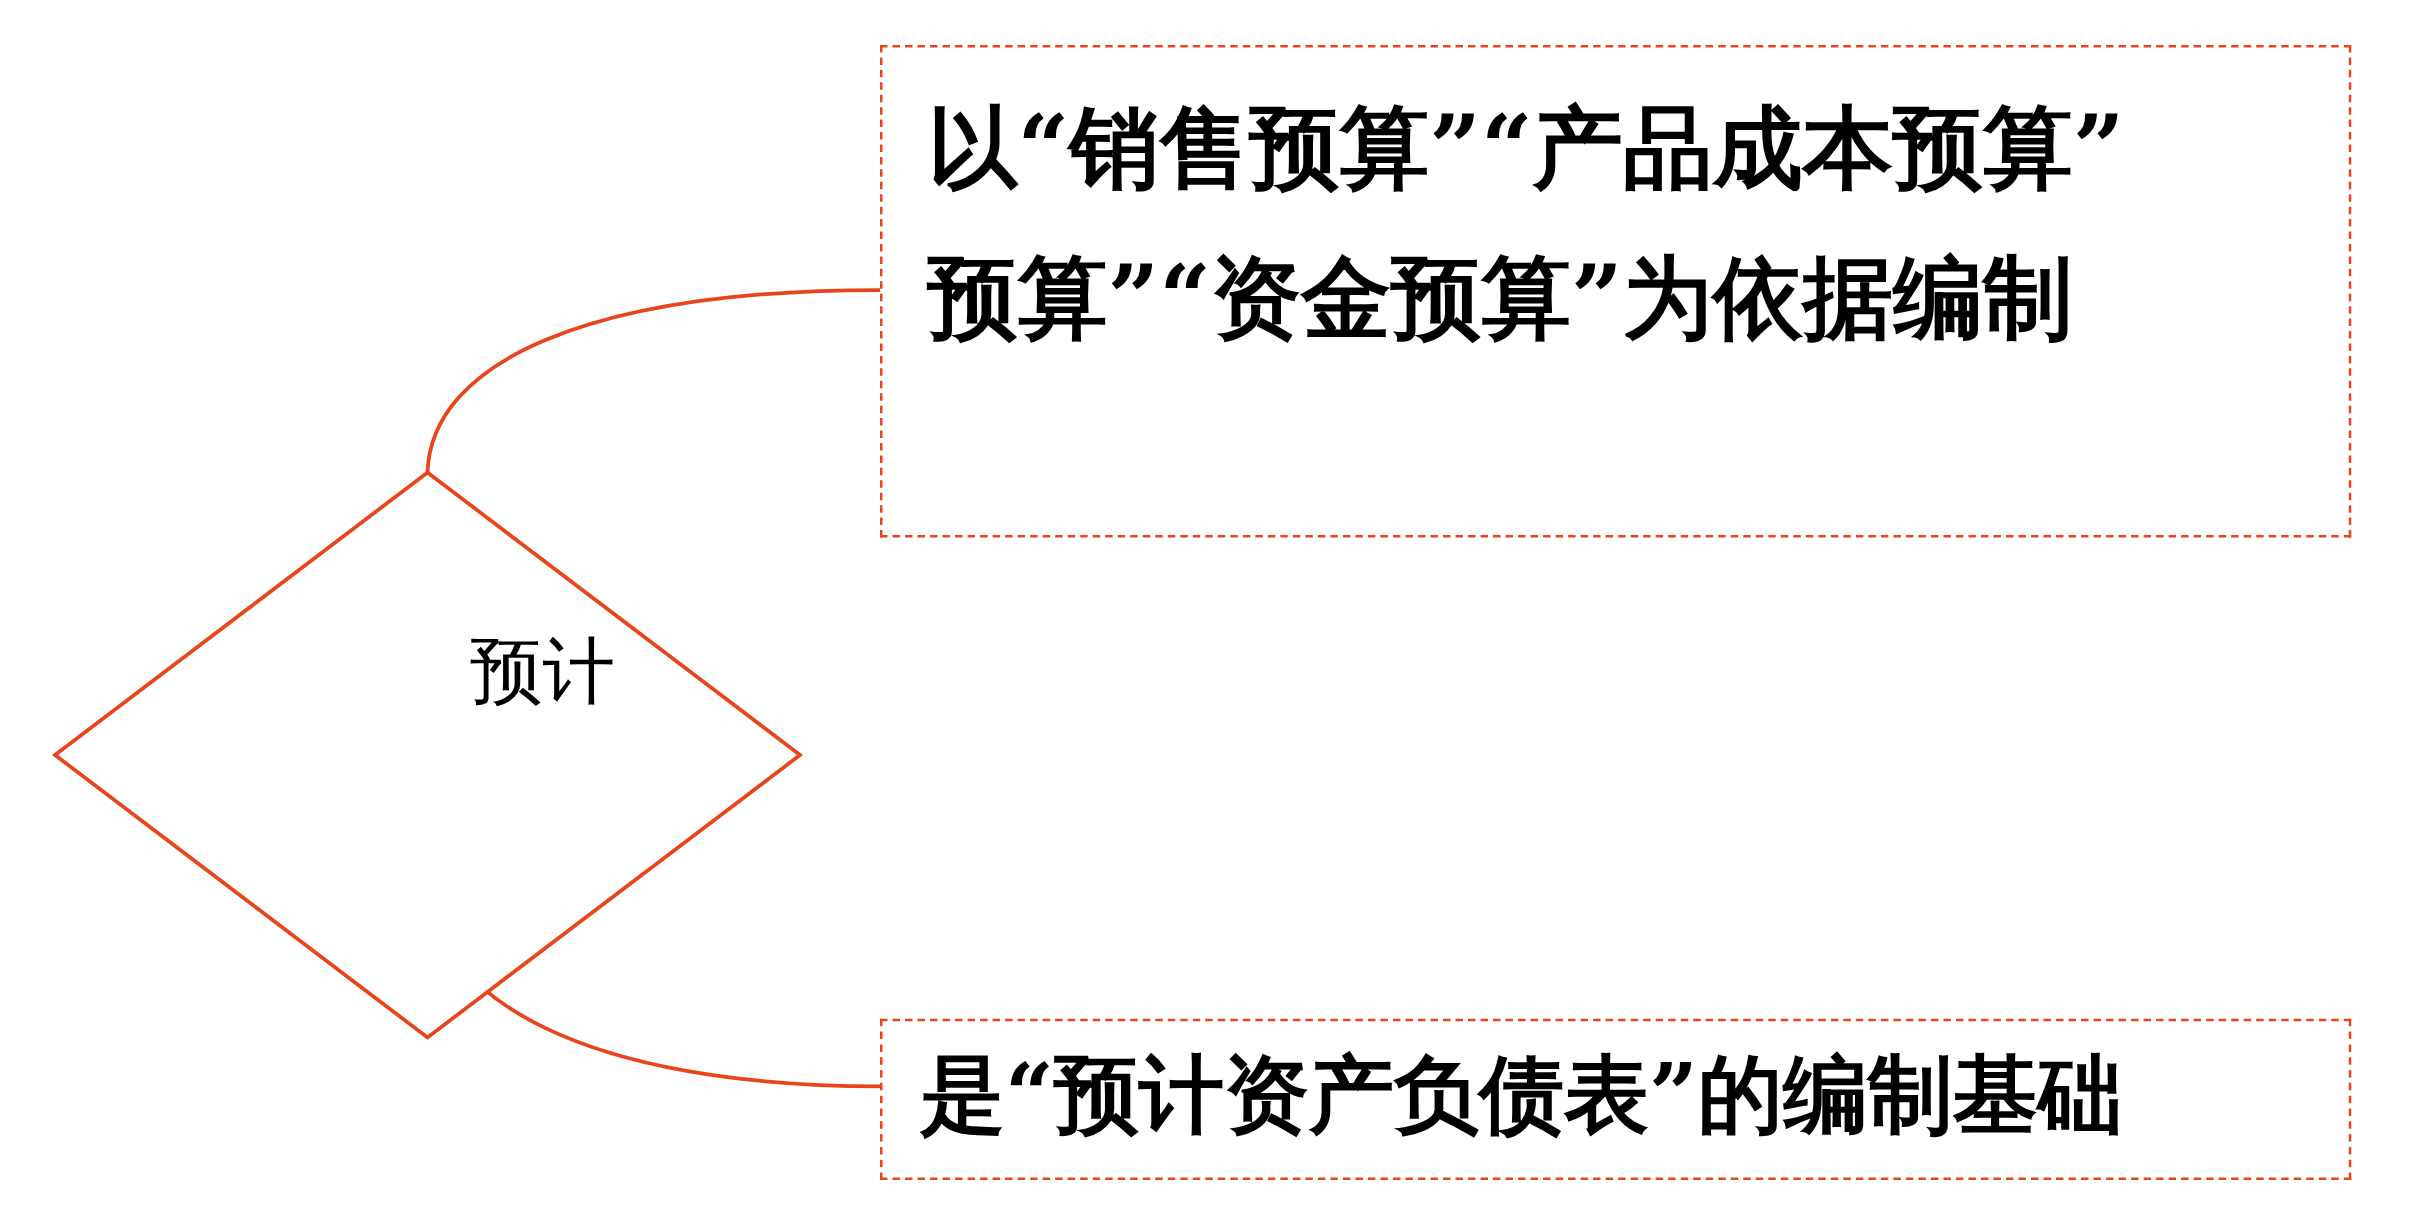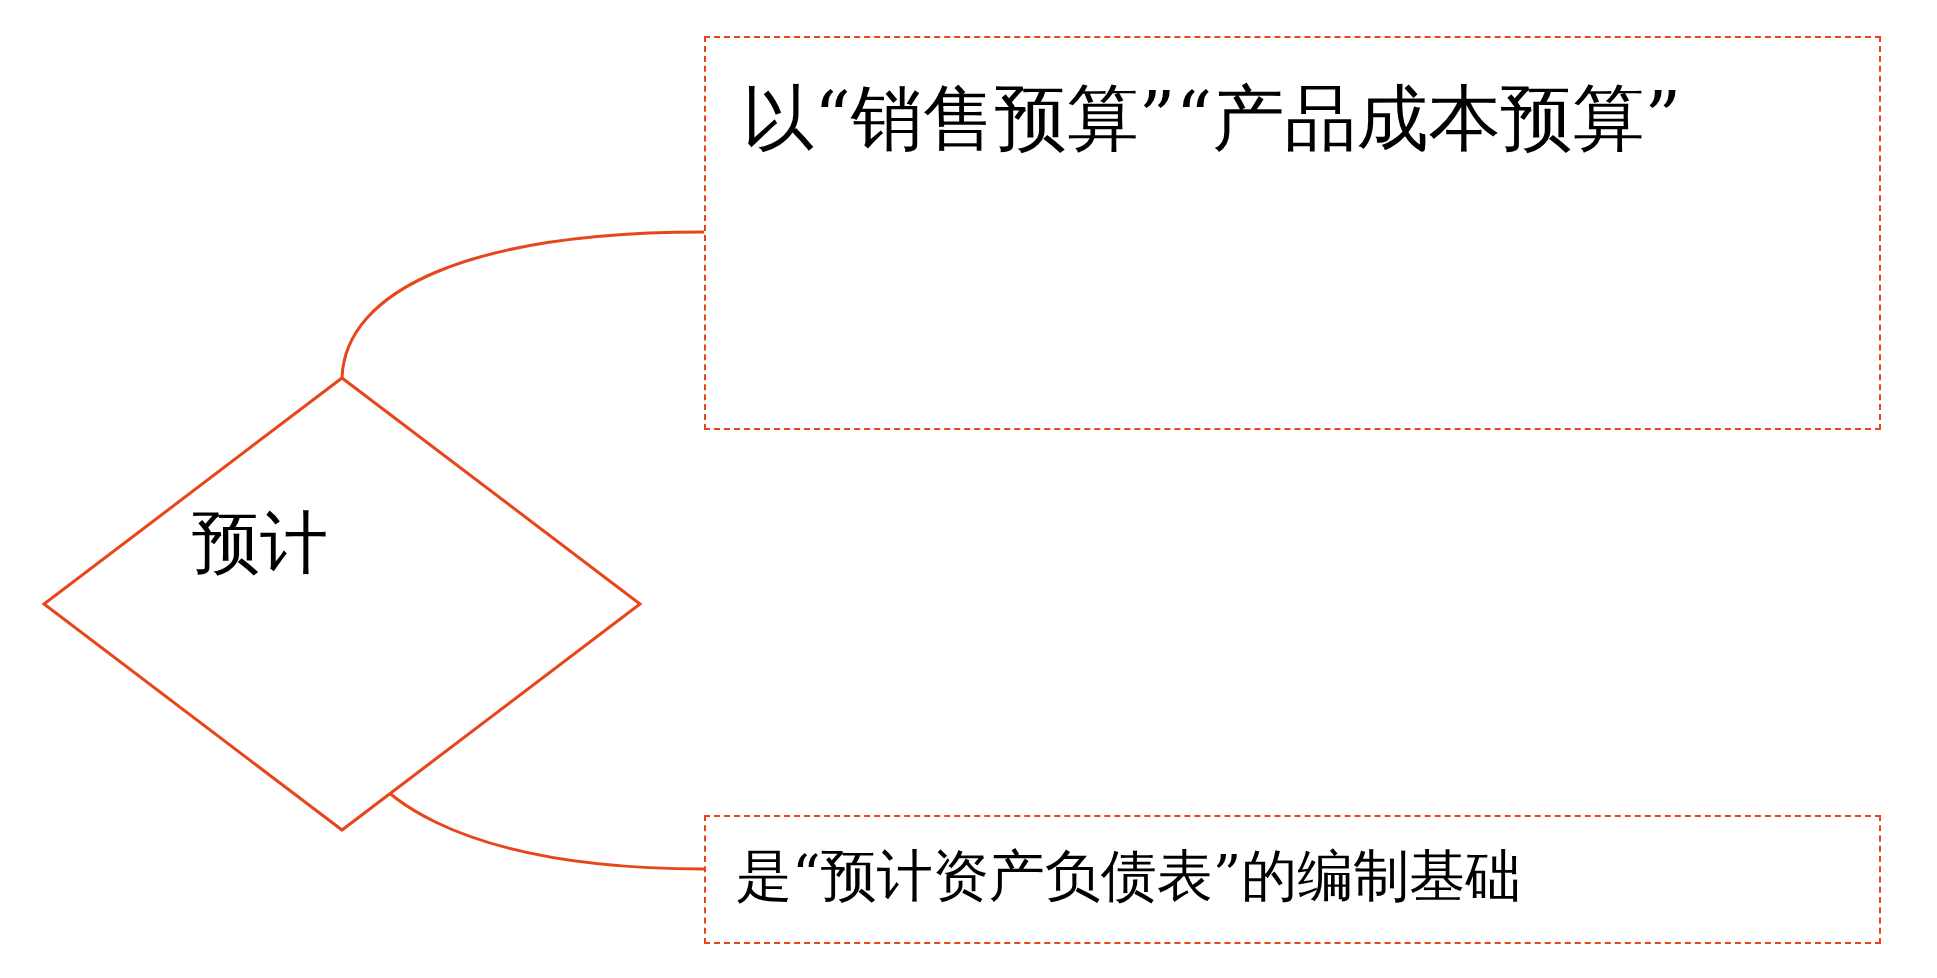--- a/index.html
+++ b/index.html
@@ -20,31 +20,33 @@
     left: 0;
     top: 0;
     width: 1937px;
     height: 978px;
   }
   .center-label {
     position: absolute;
     left: 192px;
     top: 482px;
     width: 300px;
-    text-align: left;
-    font-size: 68px;
+    text-align: right;
+    font-size: 58px;
     line-height: 122px;
     white-space: nowrap;
+    font-family: Liberation Mono, monospace;
   }
   .center-label span { display: block; }
   .note-box {
     position: absolute;
     box-sizing: border-box;
     border: 2px dashed #E8451B;
     background: transparent;
+    font-weight: bold;
   }
   .note-box.top {
     left: 704px;
     top: 36px;
     width: 1177px;
     height: 394px;
     padding: 20px 0 0 36px;
   }
   .note-box.bottom {
     left: 704px;
@@ -54,36 +56,37 @@
     padding: 0 0 0 30px;
   }
   .note-line {
     display: block;
     font-size: 72px;
     line-height: 120px;
     white-space: nowrap;
   }
   .note-box.bottom .note-line {
     line-height: 118px;
-    font-size: 56px;
+    font-size: 68px;
   }
   .indent-half { padding-left: 10px; }
 </style>
 </head>
 <body>
 
 <svg class="connectors" viewBox="0 0 1937 978" xmlns="http://www.w3.org/2000/svg">
   <path d="M 342 378 C 345 290, 470 232, 704 232" fill="none" stroke="#E8451B" stroke-width="3"></path>
   <path d="M 342 704 C 345 800, 470 869, 704 869" fill="none" stroke="#E8451B" stroke-width="3"></path>
   <polygon points="342,378 640,604 342,830 44,604" fill="#ffffff" stroke="#E8451B" stroke-width="3"></polygon>
 </svg>
 
 <div class="center-label">
   <span>预计</span>
 </div>
 
 <div class="note-box top">
   <span class="note-line">以“销售预算”“产品成本预算”</span>
+  <span class="note-line">预算”“资金预算”为依据编制</span>
 </div>
 
 <div class="note-box bottom">
   <span class="note-line">是“预计资产负债表”的编制基础</span>
 </div>
 
 </body></html>

